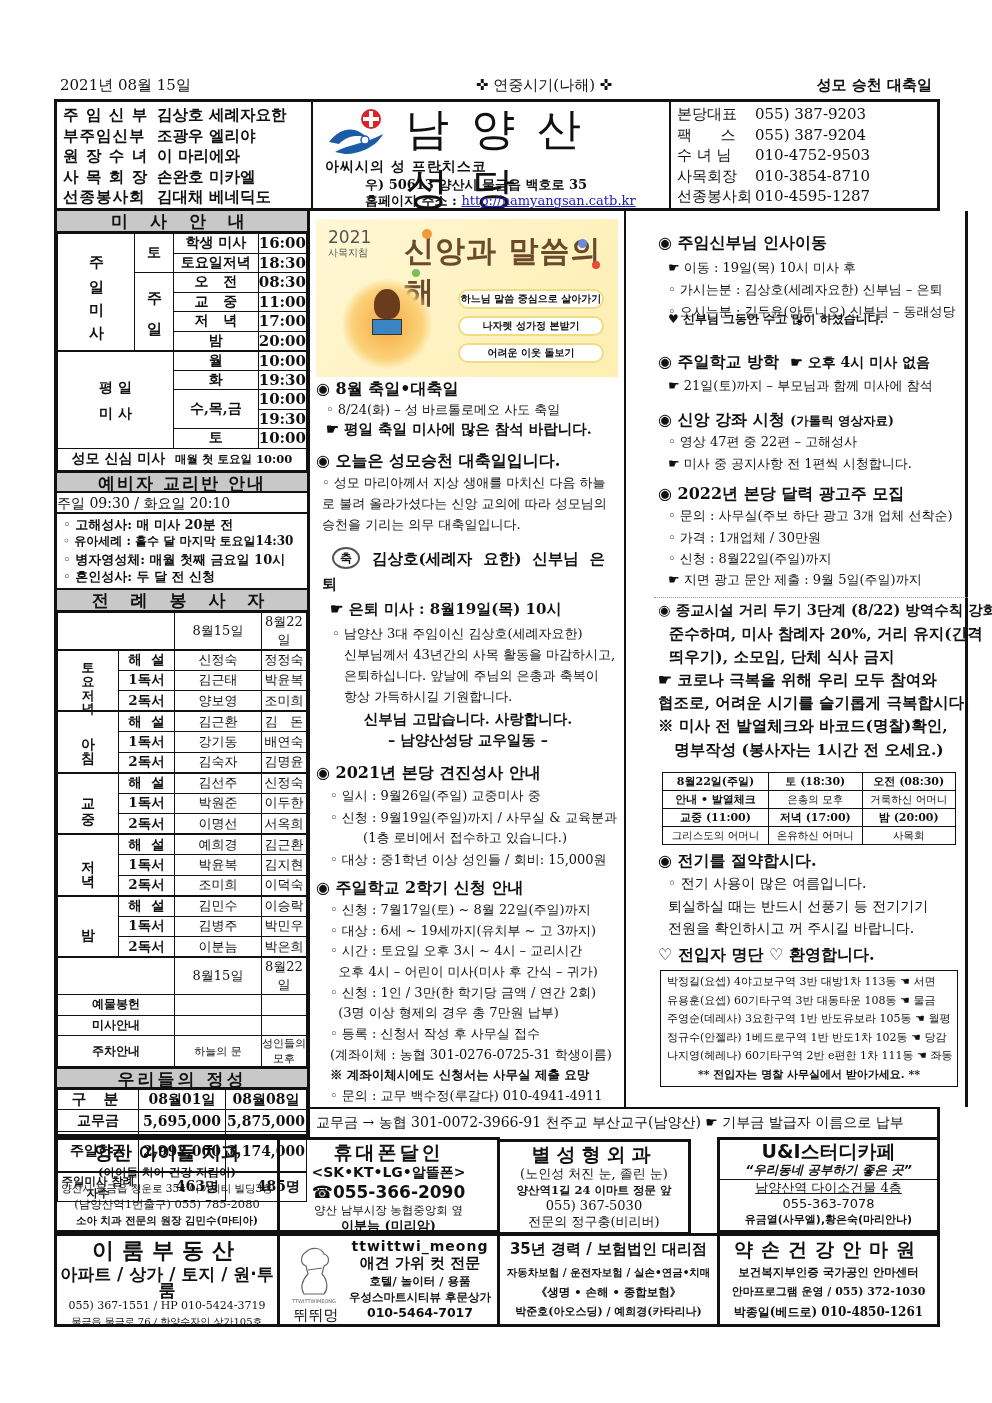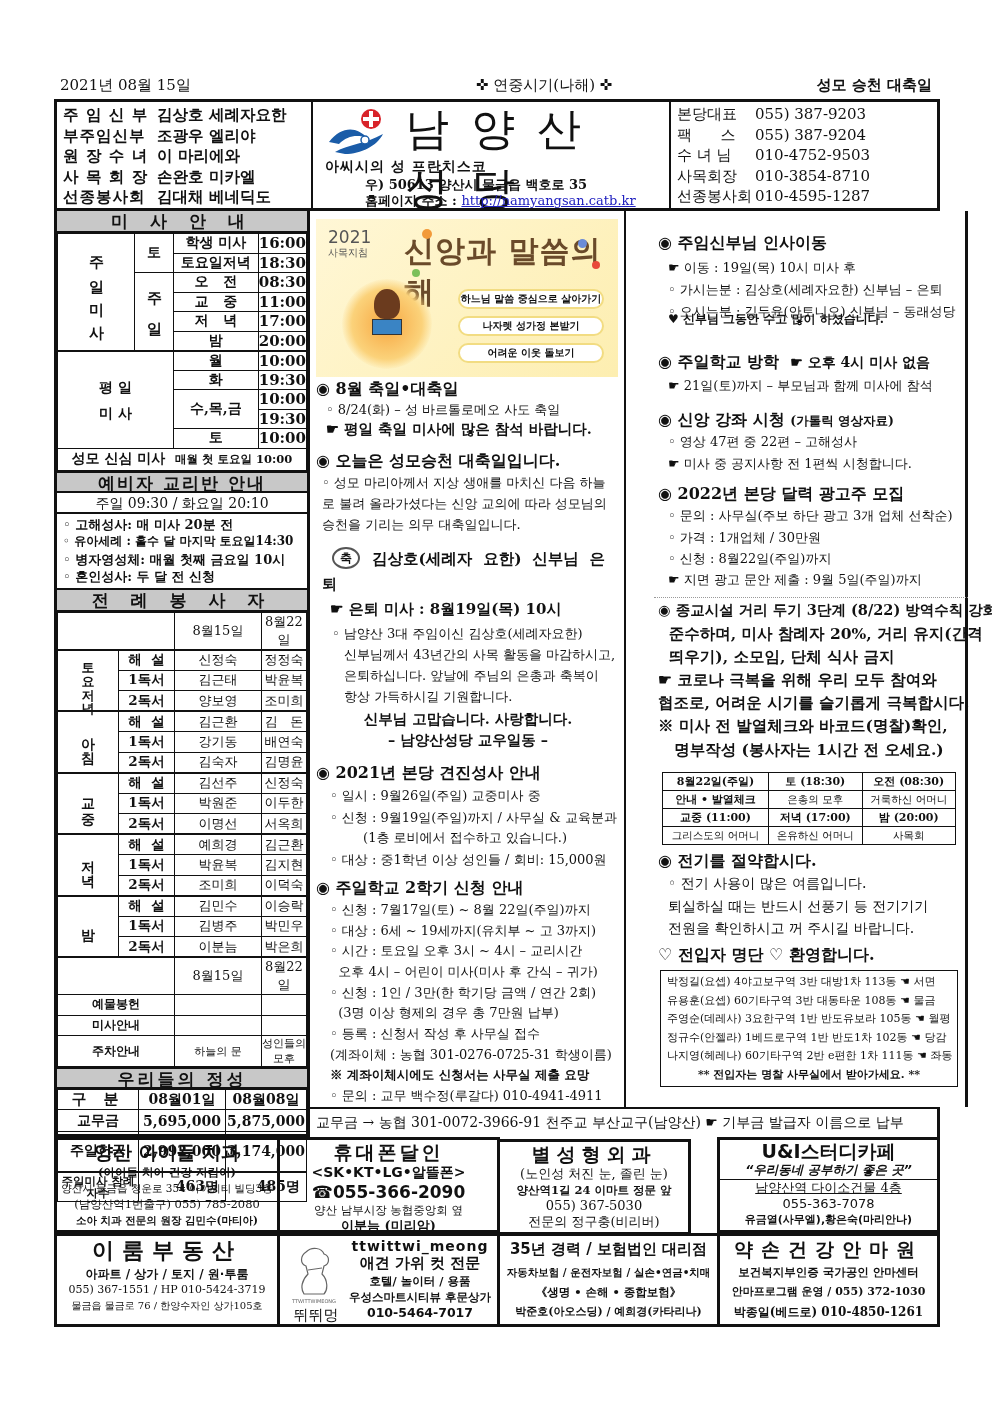--- a/index.html
+++ b/index.html
@@ -207,21 +207,21 @@
     <tr>
           <td>토</td>
           <td class="time">10:00</td>
         </tr>
     <tr>
           <td colspan="4" style="font-size:14px;height:22px"><span>성모 신심 미사</span>&nbsp;&nbsp;<span style="font-size:11.5px">매월 첫 토요일 10:00</span></td>
         </tr>
   </tbody>
     </table>
   <div class="secthead" style="letter-spacing:2px">예비자 교리반 안내</div>
-  <div style="text-align:center;font-size:14px;height:21px;line-height:20px;border-bottom:2px solid #111">주일 09:30 / 화요일 20:10</div>
+  <div style="text-align:left;font-size:14px;height:21px;line-height:20px;border-bottom:2px solid #111">주일 09:30 / 화요일 20:10</div>
   <div class="note-lines">
     <div>◦ 고해성사: 매 미사 20분 전</div>
     <div style="font-size:12px">◦ 유아세례 : 홀수 달 마지막 토요일14:30</div>
     <div>◦ 병자영성체: 매월 첫째 금요일 10시</div>
     <div>◦ 혼인성사: 두 달 전 신청</div>
   </div>
   <div class="secthead" style="border-top:none">전 례 봉 사 자</div>
   <table class="svc">
     <colgroup>
         <col style="width:25px">
@@ -525,21 +525,21 @@
 <div class="ad" style="left:717px;top:1137px;width:223px;height:96px">
   <div class="t" style="font-size:19px;line-height:22px">U&amp;I스터디카페</div>
   <div class="t" style="font-size:12.5px;font-style:italic;border-bottom:1px solid #111">“우리동네 공부하기 좋은 곳”</div>
   <div class="s" style="font-size:13px;text-decoration:underline">남양산역 다이소건물 4층</div>
   <div class="s sans" style="font-size:13px">055-363-7078</div>
   <div class="s b sans" style="font-size:11px">유금열(사무엘),황은숙(마리안나)</div>
 </div>
 
 <div class="ad" style="left:54px;top:1233px;width:226px;height:94px">
   <div class="t" style="font-size:22px;line-height:30px;letter-spacing:8px;font-weight:bold">이룸부동산</div>
-  <div class="s b sans" style="font-size:12px">아파트 / 상가 / 토지 / 원·투룸</div>
+  <div class="s b sans" style="font-size:17px">아파트 / 상가 / 토지 / 원·투룸</div>
   <div class="s" style="font-size:11px">055) 367-1551 / HP 010-5424-3719</div>
   <div class="s" style="font-size:10px">물금읍 물금로 76 / 한양수자인 상가105호</div>
 </div>
 <div class="ad" style="left:277px;top:1233px;width:223px;height:94px">
   <svg class="abs" style="left:14px;top:8px" width="44" height="52" viewBox="0 0 44 52">
     <path d="M12 8 C18 2 28 4 30 10 C36 12 36 20 30 22 L28 30 C34 36 34 46 30 50 L10 50 C6 44 8 36 14 30 L12 22 C6 20 6 12 12 8 Z" fill="none" stroke="#666" stroke-width="1.2"></path>
     <path d="M14 26 L28 24" stroke="#666" stroke-width="1"></path>
   </svg>
   <div class="abs sans" style="left:4px;top:62px;width:60px;font-size:5px;color:#666;text-align:center">TTWITTWIMEONG</div>
   <div class="abs sans" style="left:6px;top:70px;width:60px;font-size:15px;text-align:center">뛰뛰멍</div>

